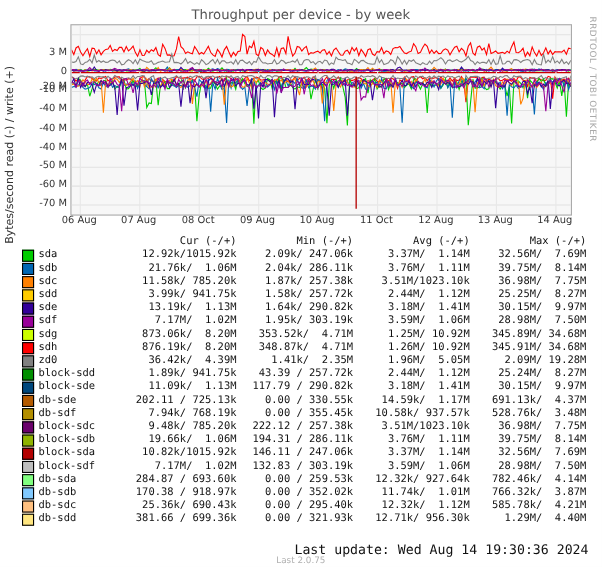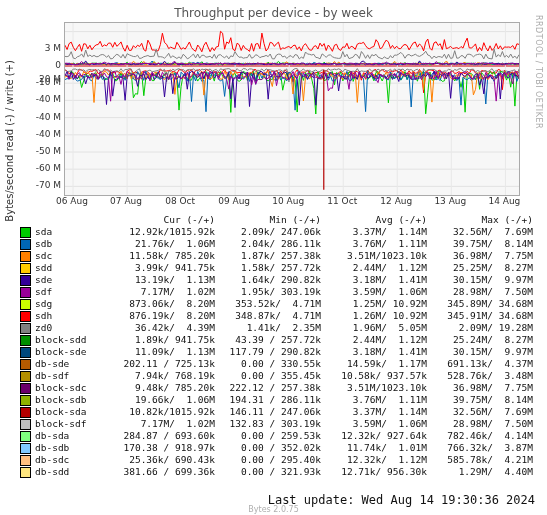--- a/index.html
+++ b/index.html
@@ -206,15 +206,15 @@
       <div style="left: 224.19px;">10 Aug</div>
       <div style="left: 278.238px;">11 Oct</div>
       <div style="left: 332.286px;">12 Aug</div>
       <div style="left: 386.333px;">13 Aug</div>
       <div style="left: 440.381px;">14 Aug</div>
     </div>
 
   <div class="legend" id="legend"><div class="row hdr"><span class="swatch"></span><span class="name"></span><span class="col">Cur (-/+)</span><span class="col">Min (-/+)</span><span class="col">Avg (-/+)</span><span class="col">Max (-/+)</span></div><div class="row"><span class="swatch" style="background:#00cc00"></span><span class="name">sda</span><span class="col">12.92k/1015.92k</span><span class="col">2.09k/ 247.06k</span><span class="col">3.37M/  1.14M</span><span class="col">32.56M/  7.69M</span></div><div class="row"><span class="swatch" style="background:#0066b3"></span><span class="name">sdb</span><span class="col">21.76k/  1.06M</span><span class="col">2.04k/ 286.11k</span><span class="col">3.76M/  1.11M</span><span class="col">39.75M/  8.14M</span></div><div class="row"><span class="swatch" style="background:#ff8000"></span><span class="name">sdc</span><span class="col">11.58k/ 785.20k</span><span class="col">1.87k/ 257.38k</span><span class="col">3.51M/1023.10k</span><span class="col">36.98M/  7.75M</span></div><div class="row"><span class="swatch" style="background:#ffcc00"></span><span class="name">sdd</span><span class="col">3.99k/ 941.75k</span><span class="col">1.58k/ 257.72k</span><span class="col">2.44M/  1.12M</span><span class="col">25.25M/  8.27M</span></div><div class="row"><span class="swatch" style="background:#330099"></span><span class="name">sde</span><span class="col">13.19k/  1.13M</span><span class="col">1.64k/ 290.82k</span><span class="col">3.18M/  1.41M</span><span class="col">30.15M/  9.97M</span></div><div class="row"><span class="swatch" style="background:#990099"></span><span class="name">sdf</span><span class="col">7.17M/  1.02M</span><span class="col">1.95k/ 303.19k</span><span class="col">3.59M/  1.06M</span><span class="col">28.98M/  7.50M</span></div><div class="row"><span class="swatch" style="background:#ccff00"></span><span class="name">sdg</span><span class="col">873.06k/  8.20M</span><span class="col">353.52k/  4.71M</span><span class="col">1.25M/ 10.92M</span><span class="col">345.89M/ 34.68M</span></div><div class="row"><span class="swatch" style="background:#ff0000"></span><span class="name">sdh</span><span class="col">876.19k/  8.20M</span><span class="col">348.87k/  4.71M</span><span class="col">1.26M/ 10.92M</span><span class="col">345.91M/ 34.68M</span></div><div class="row"><span class="swatch" style="background:#808080"></span><span class="name">zd0</span><span class="col">36.42k/  4.39M</span><span class="col">1.41k/  2.35M</span><span class="col">1.96M/  5.05M</span><span class="col">2.09M/ 19.28M</span></div><div class="row"><span class="swatch" style="background:#008f00"></span><span class="name">block-sdd</span><span class="col">1.89k/ 941.75k</span><span class="col">43.39 / 257.72k</span><span class="col">2.44M/  1.12M</span><span class="col">25.24M/  8.27M</span></div><div class="row"><span class="swatch" style="background:#00487d"></span><span class="name">block-sde</span><span class="col">11.09k/  1.13M</span><span class="col">117.79 / 290.82k</span><span class="col">3.18M/  1.41M</span><span class="col">30.15M/  9.97M</span></div><div class="row"><span class="swatch" style="background:#b35a00"></span><span class="name">db-sde</span><span class="col">202.11 / 725.13k</span><span class="col">0.00 / 330.55k</span><span class="col">14.59k/  1.17M</span><span class="col">691.13k/  4.37M</span></div><div class="row"><span class="swatch" style="background:#b38f00"></span><span class="name">db-sdf</span><span class="col">7.94k/ 768.19k</span><span class="col">0.00 / 355.45k</span><span class="col">10.58k/ 937.57k</span><span class="col">528.76k/  3.48M</span></div><div class="row"><span class="swatch" style="background:#6b006b"></span><span class="name">block-sdc</span><span class="col">9.48k/ 785.20k</span><span class="col">222.12 / 257.38k</span><span class="col">3.51M/1023.10k</span><span class="col">36.98M/  7.75M</span></div><div class="row"><span class="swatch" style="background:#8fb300"></span><span class="name">block-sdb</span><span class="col">19.66k/  1.06M</span><span class="col">194.31 / 286.11k</span><span class="col">3.76M/  1.11M</span><span class="col">39.75M/  8.14M</span></div><div class="row"><span class="swatch" style="background:#b30000"></span><span class="name">block-sda</span><span class="col">10.82k/1015.92k</span><span class="col">146.11 / 247.06k</span><span class="col">3.37M/  1.14M</span><span class="col">32.56M/  7.69M</span></div><div class="row"><span class="swatch" style="background:#bebebe"></span><span class="name">block-sdf</span><span class="col">7.17M/  1.02M</span><span class="col">132.83 / 303.19k</span><span class="col">3.59M/  1.06M</span><span class="col">28.98M/  7.50M</span></div><div class="row"><span class="swatch" style="background:#80ff80"></span><span class="name">db-sda</span><span class="col">284.87 / 693.60k</span><span class="col">0.00 / 259.53k</span><span class="col">12.32k/ 927.64k</span><span class="col">782.46k/  4.14M</span></div><div class="row"><span class="swatch" style="background:#80c9ff"></span><span class="name">db-sdb</span><span class="col">170.38 / 918.97k</span><span class="col">0.00 / 352.02k</span><span class="col">11.74k/  1.01M</span><span class="col">766.32k/  3.87M</span></div><div class="row"><span class="swatch" style="background:#ffc080"></span><span class="name">db-sdc</span><span class="col">25.36k/ 690.43k</span><span class="col">0.00 / 295.40k</span><span class="col">12.32k/  1.12M</span><span class="col">585.78k/  4.21M</span></div><div class="row"><span class="swatch" style="background:#ffe680"></span><span class="name">db-sdd</span><span class="col">381.66 / 699.36k</span><span class="col">0.00 / 321.93k</span><span class="col">12.71k/ 956.30k</span><span class="col">1.29M/  4.40M</span></div></div>
 
   <div class="footer">Last update: Wed Aug 14 19:30:36 2024</div>
-  <div class="watermark">Bytes 2.0.75</div>
+  <div class="watermark">Last 2.0.75</div>
 
 </div>
 
 </body></html>

